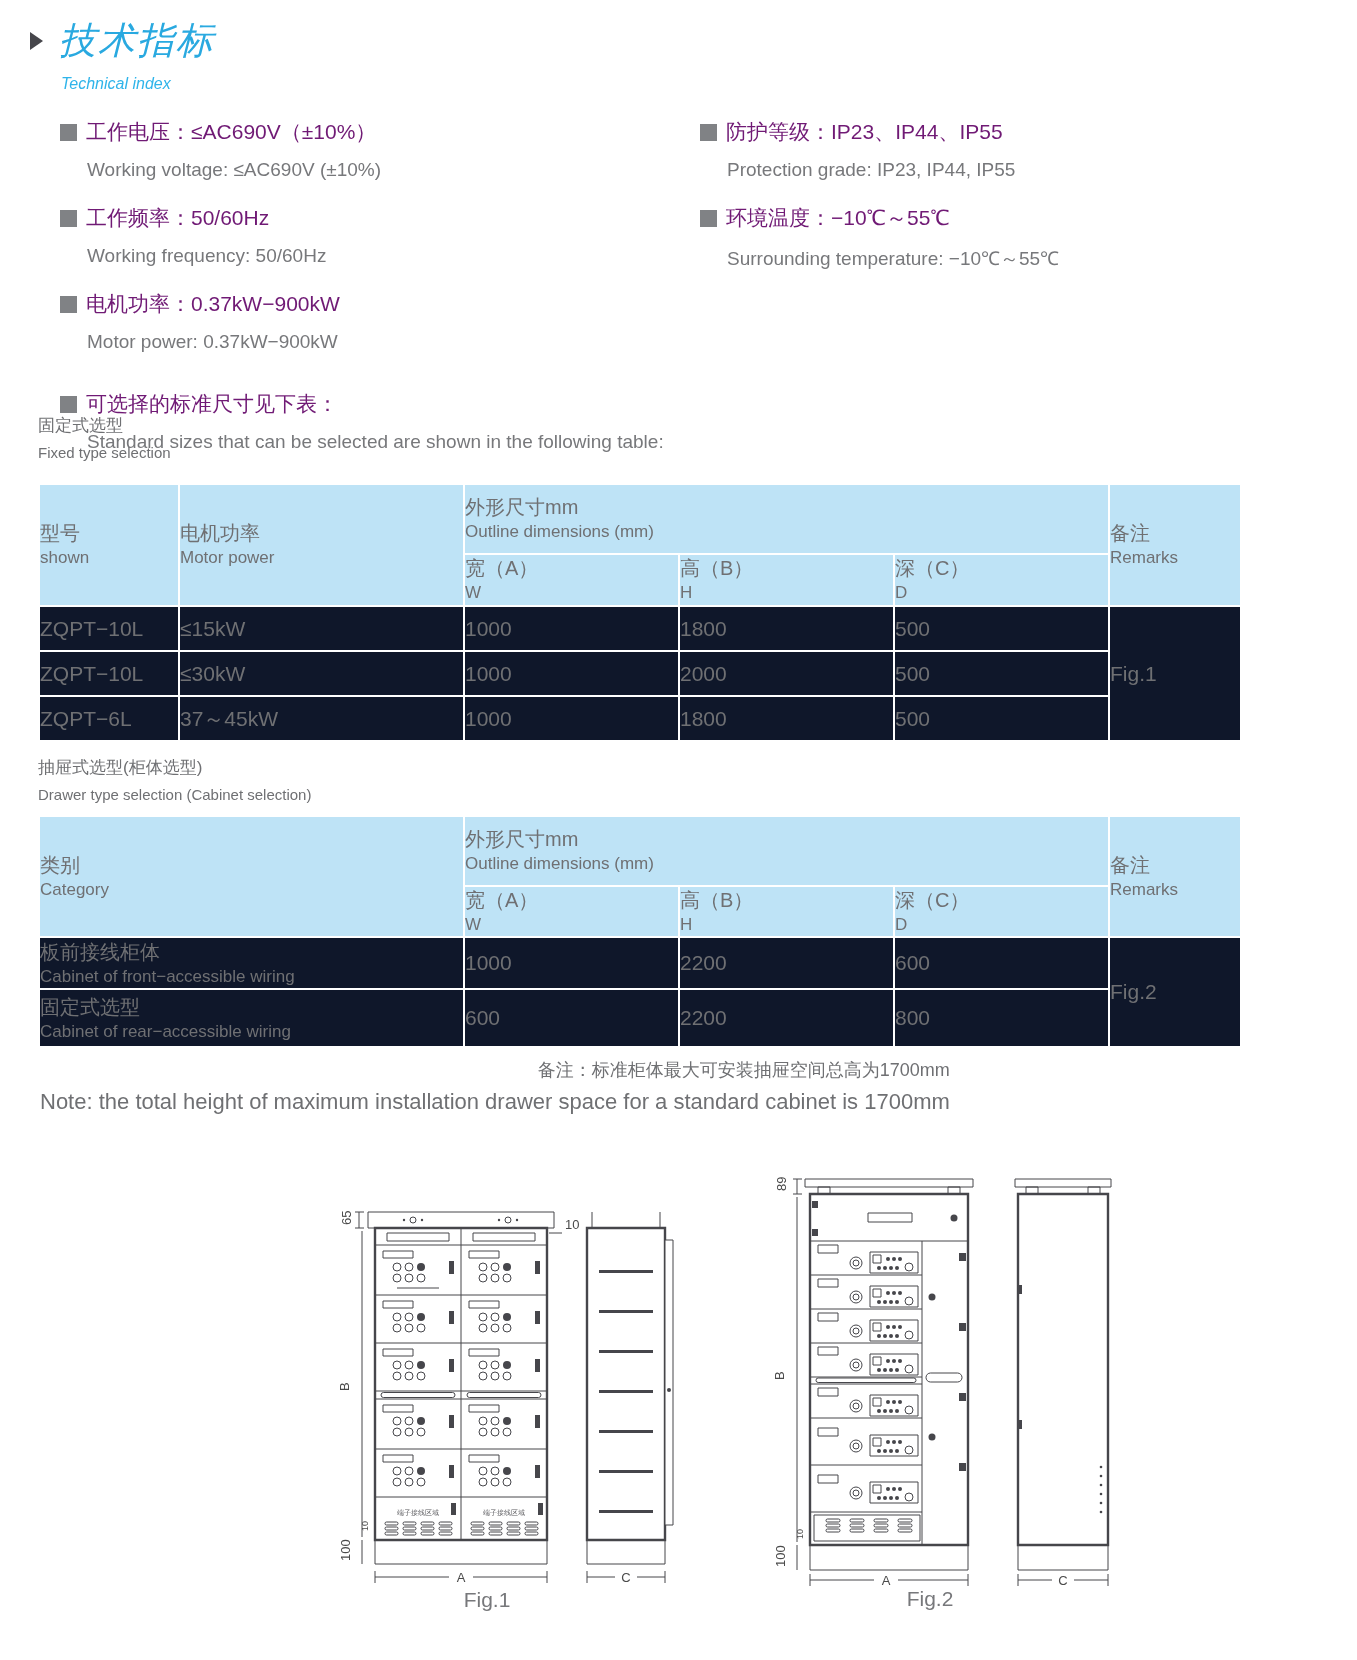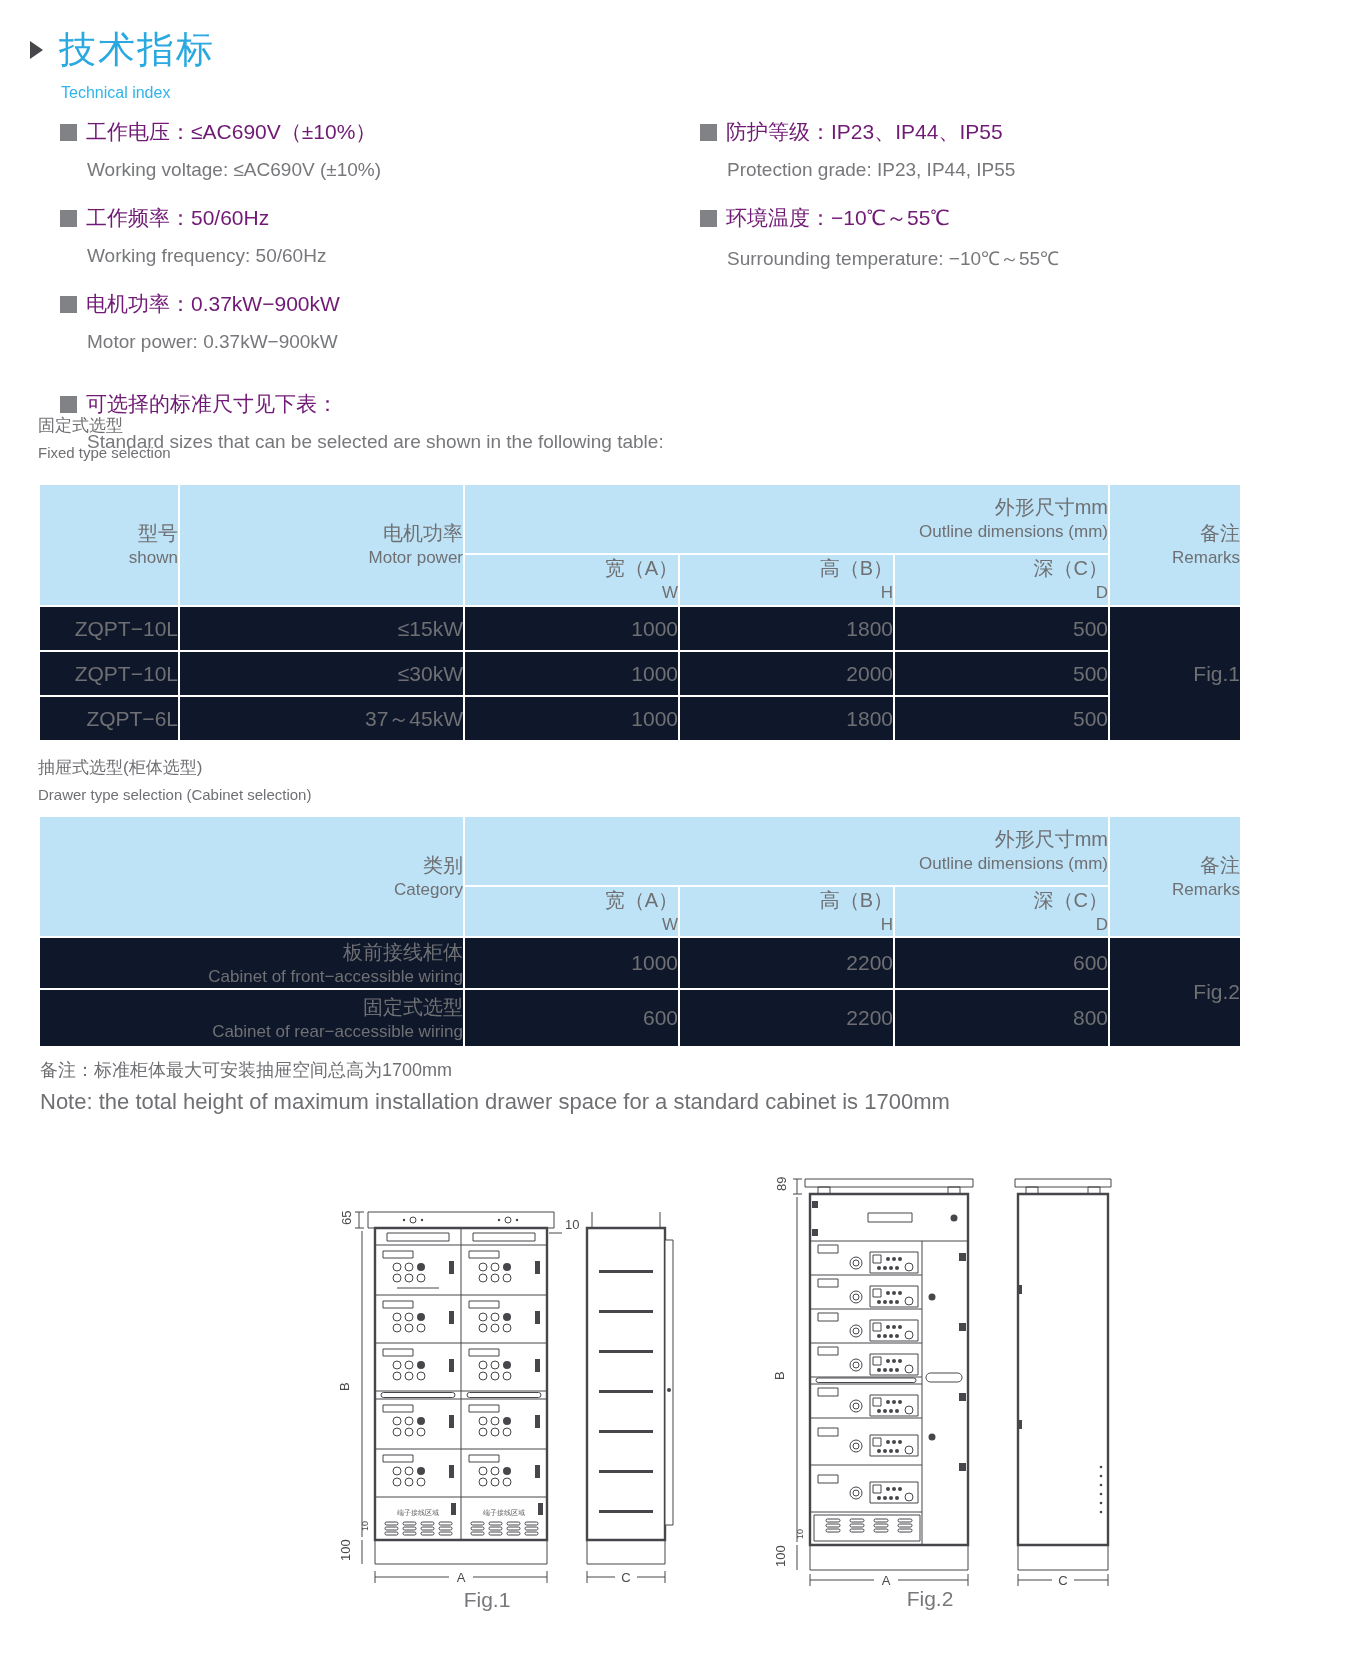--- a/index.html
+++ b/index.html
@@ -1,20 +1,20 @@
 <!DOCTYPE html>
 <html><head>
 <meta charset="utf-8">
 <style>
   html,body{margin:0;padding:0;background:#fff;}
   .page{position:relative;width:1357px;height:1660px;background:#fff;overflow:hidden;
         font-family:"Liberation Sans",sans-serif;color:#6f7073;}
 
   
-  .header{position:absolute;left:30px;top:25px;display:flex;align-items:flex-start;}
+  .header{position:absolute;left:30px;top:16px;display:flex;align-items:flex-start;font-style:italic;}
   .tri{width:0;height:0;border-left:13px solid #46464b;border-top:9px solid transparent;
        border-bottom:9px solid transparent;margin:16px 16px 0 0;}
   .title{font-size:37px;color:#29a9e0;letter-spacing:2px;}
   .subtitle{font-size:16px;color:#2fb4ea;margin-top:9px;margin-left:2px;}
 
   
   .spec-col{position:absolute;top:118px;}
   .spec-col.left{left:60px;width:620px;}
   .spec-col.right{left:700px;width:560px;}
   .spec-item{margin-bottom:23px;}
@@ -27,31 +27,31 @@
   .sec-label{position:absolute;left:38px;}
   .sec-label .zh{font-size:17px;margin-bottom:7px;}
   .sec-label .en{font-size:15px;}
   #sec1{top:414px;}
   #sec2{top:756px;}
 
   
   table.spec-table{position:absolute;left:38px;border-collapse:collapse;table-layout:fixed;}
   #table1{top:483px;}
   #table2{top:815px;}
-  .spec-table td{border:2px solid #fff;text-align:right;vertical-align:middle;padding:0;}
+  .spec-table td{border:2px solid #fff;text-align:left;vertical-align:middle;padding:0;}
   .spec-table td.hd{background:#bee3f6;}
   .spec-table td.dd{background:#0f172a;}
   .hd .zh{font-size:20px;line-height:1.35;}
   .hd .en{font-size:17px;line-height:1.3;}
   .dd{font-size:21px;}
   .dd .zh{font-size:20px;line-height:1.35;}
   .dd .en{font-size:17px;line-height:1.3;}
 
   
-  .note{position:absolute;left:40px;top:1058px;}
+  .note{position:absolute;left:40px;top:1058px;text-align:right;}
   .note .zh{font-size:18px;margin-bottom:7px;}
   .note .en{font-size:22px;}
 
   
   .fig{position:absolute;}
   #fig1{left:335px;top:1195px;}
   #fig2{left:770px;top:1165px;}
   .fig *{vector-effect:non-scaling-stroke;}
   .ln{stroke:#46464b;fill:none;stroke-width:1;}
   .ln2{stroke:#46464b;fill:#fff;stroke-width:2.4;}

